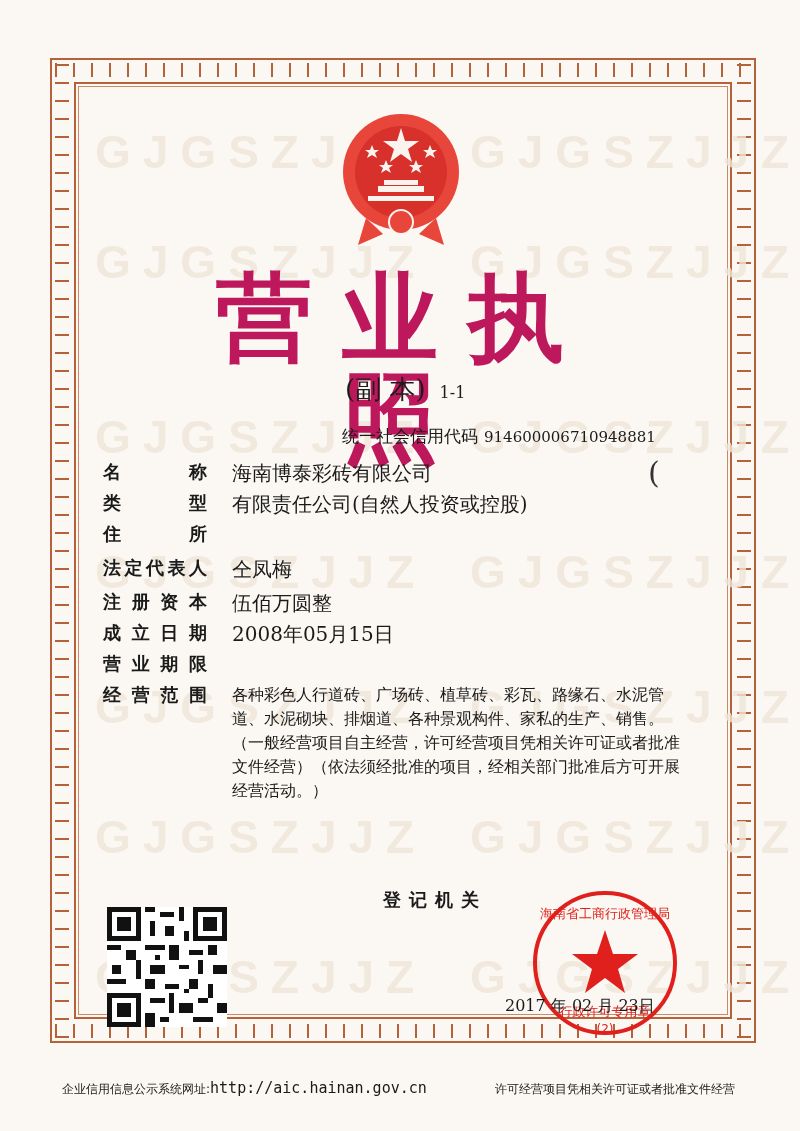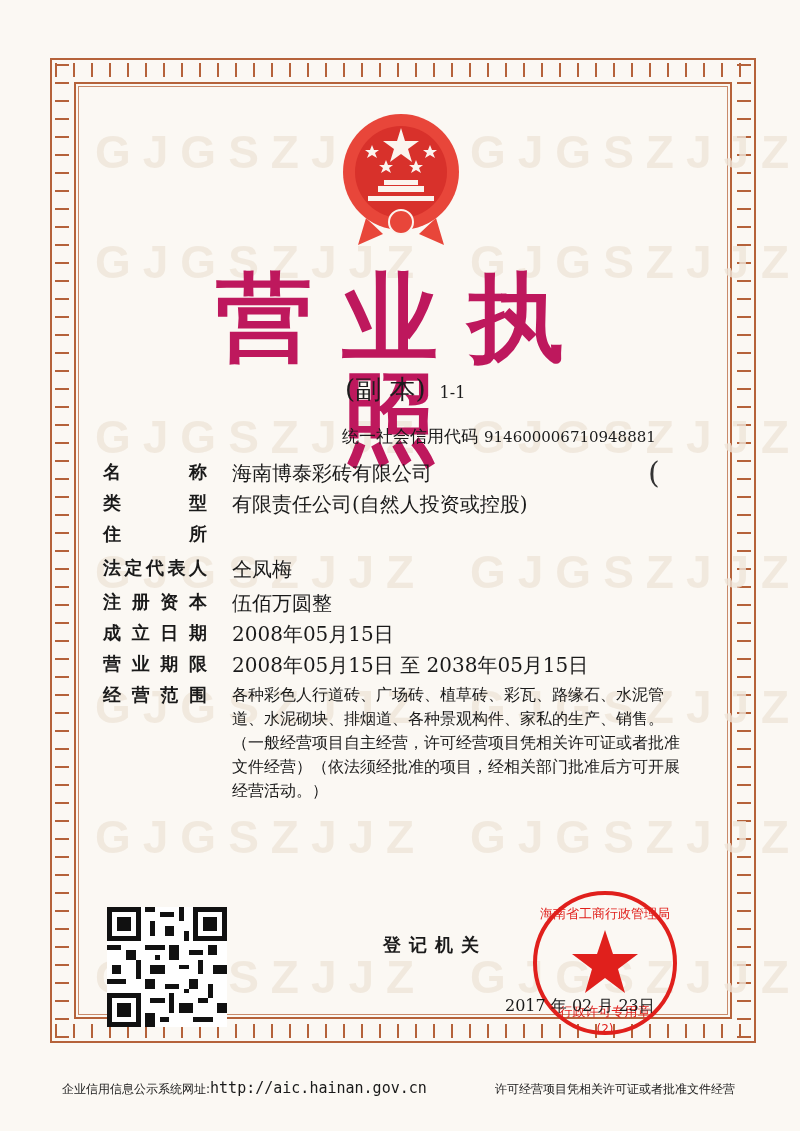--- a/index.html
+++ b/index.html
@@ -22,21 +22,21 @@
   .subtitle .num{font-size:16px;margin-left:14px;}
   .credit{position:absolute;left:342px;top:425px;font-size:17px;color:#1a1a1a;}
   .credit .code{font-family:"DejaVu Serif",serif;font-size:15px;margin-left:6px;}
   .row{position:absolute;left:103px;font-size:17px;display:flex;}
   .row .lbl{width:104px;display:flex;justify-content:space-between;font-weight:bold;font-size:18px;}
   .row .val{margin-left:25px;font-family:"DejaVu Serif",serif;font-size:20px;}
   .scope{position:absolute;left:103px;top:683px;display:flex;}
   .scope .lbl{width:104px;display:flex;justify-content:space-between;font-weight:bold;font-size:18px;}
   .scope .val{margin-left:25px;width:460px;font-family:"DejaVu Serif",serif;font-size:16px;line-height:24px;}
   .qr{position:absolute;left:107px;top:907px;width:120px;height:120px;background:#fff;}
-  .authority{position:absolute;left:383px;top:933px;font-size:18px;font-weight:bold;letter-spacing:8px;}
+  .authority{position:absolute;left:383px;top:888px;font-size:18px;font-weight:bold;letter-spacing:8px;}
   .date{position:absolute;left:505px;top:996px;font-family:"DejaVu Serif",serif;font-size:16px;}
   .seal{position:absolute;left:530px;top:888px;width:150px;height:150px;}
   .footer-left{position:absolute;left:62px;top:1079px;font-size:12px;}
   .footer-left .url{font-family:"DejaVu Sans Mono",monospace;font-size:15px;}
   .footer-right{position:absolute;left:495px;top:1081px;font-size:12px;}
   .mark{position:absolute;left:648px;top:455px;font-size:30px;color:#333;font-family:"DejaVu Serif",serif;}
 </style>
 </head>
 <body>
 
@@ -134,21 +134,20 @@
     </div>
   <div class="val">2008年05月15日</div>
 </div>
 <div class="row" style="top:652px;">
   <div class="lbl">
       <span>营</span>
       <span>业</span>
       <span>期</span>
       <span>限</span>
     </div>
-  <div class="val">2008年05月15日 至 2038年05月15日</div>
 </div>
 
 <div class="scope">
   <div class="lbl">
       <span>经</span>
       <span>营</span>
       <span>范</span>
       <span>围</span>
     </div>
   <div class="val">各种彩色人行道砖、广场砖、植草砖、彩瓦、路缘石、水泥管道、水泥砌块、排烟道、各种景观构件、家私的生产、销售。（一般经营项目自主经营，许可经营项目凭相关许可证或者批准文件经营）（依法须经批准的项目，经相关部门批准后方可开展经营活动。）</div>

